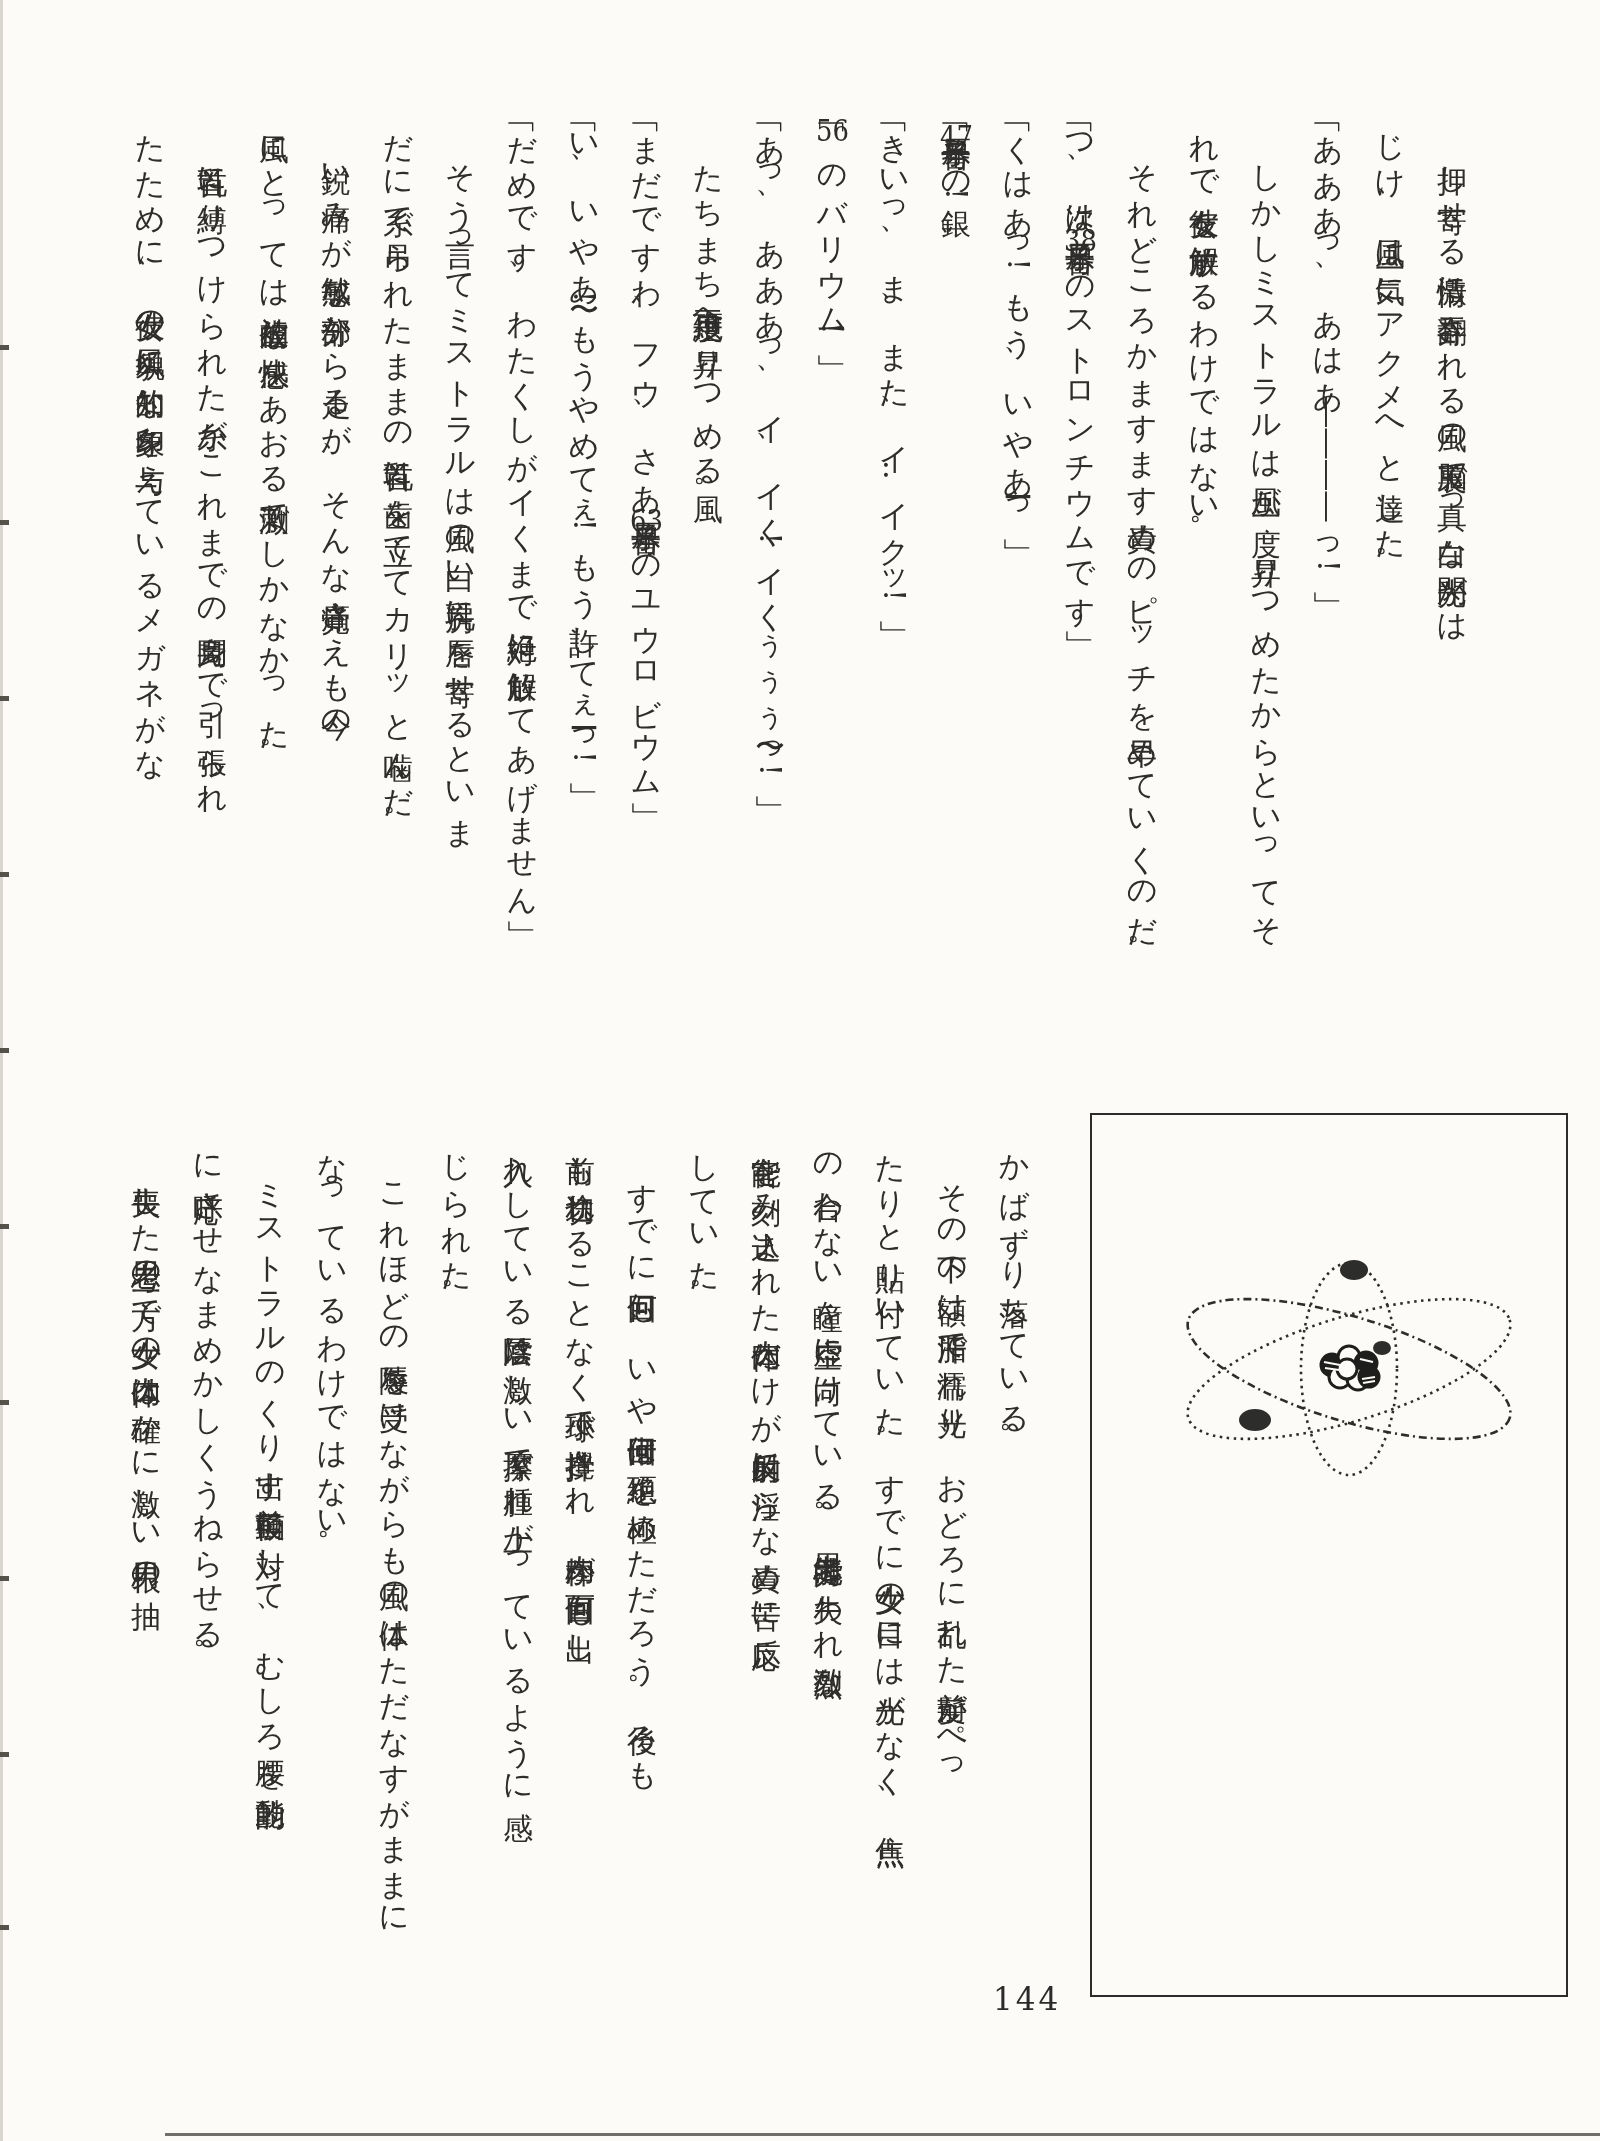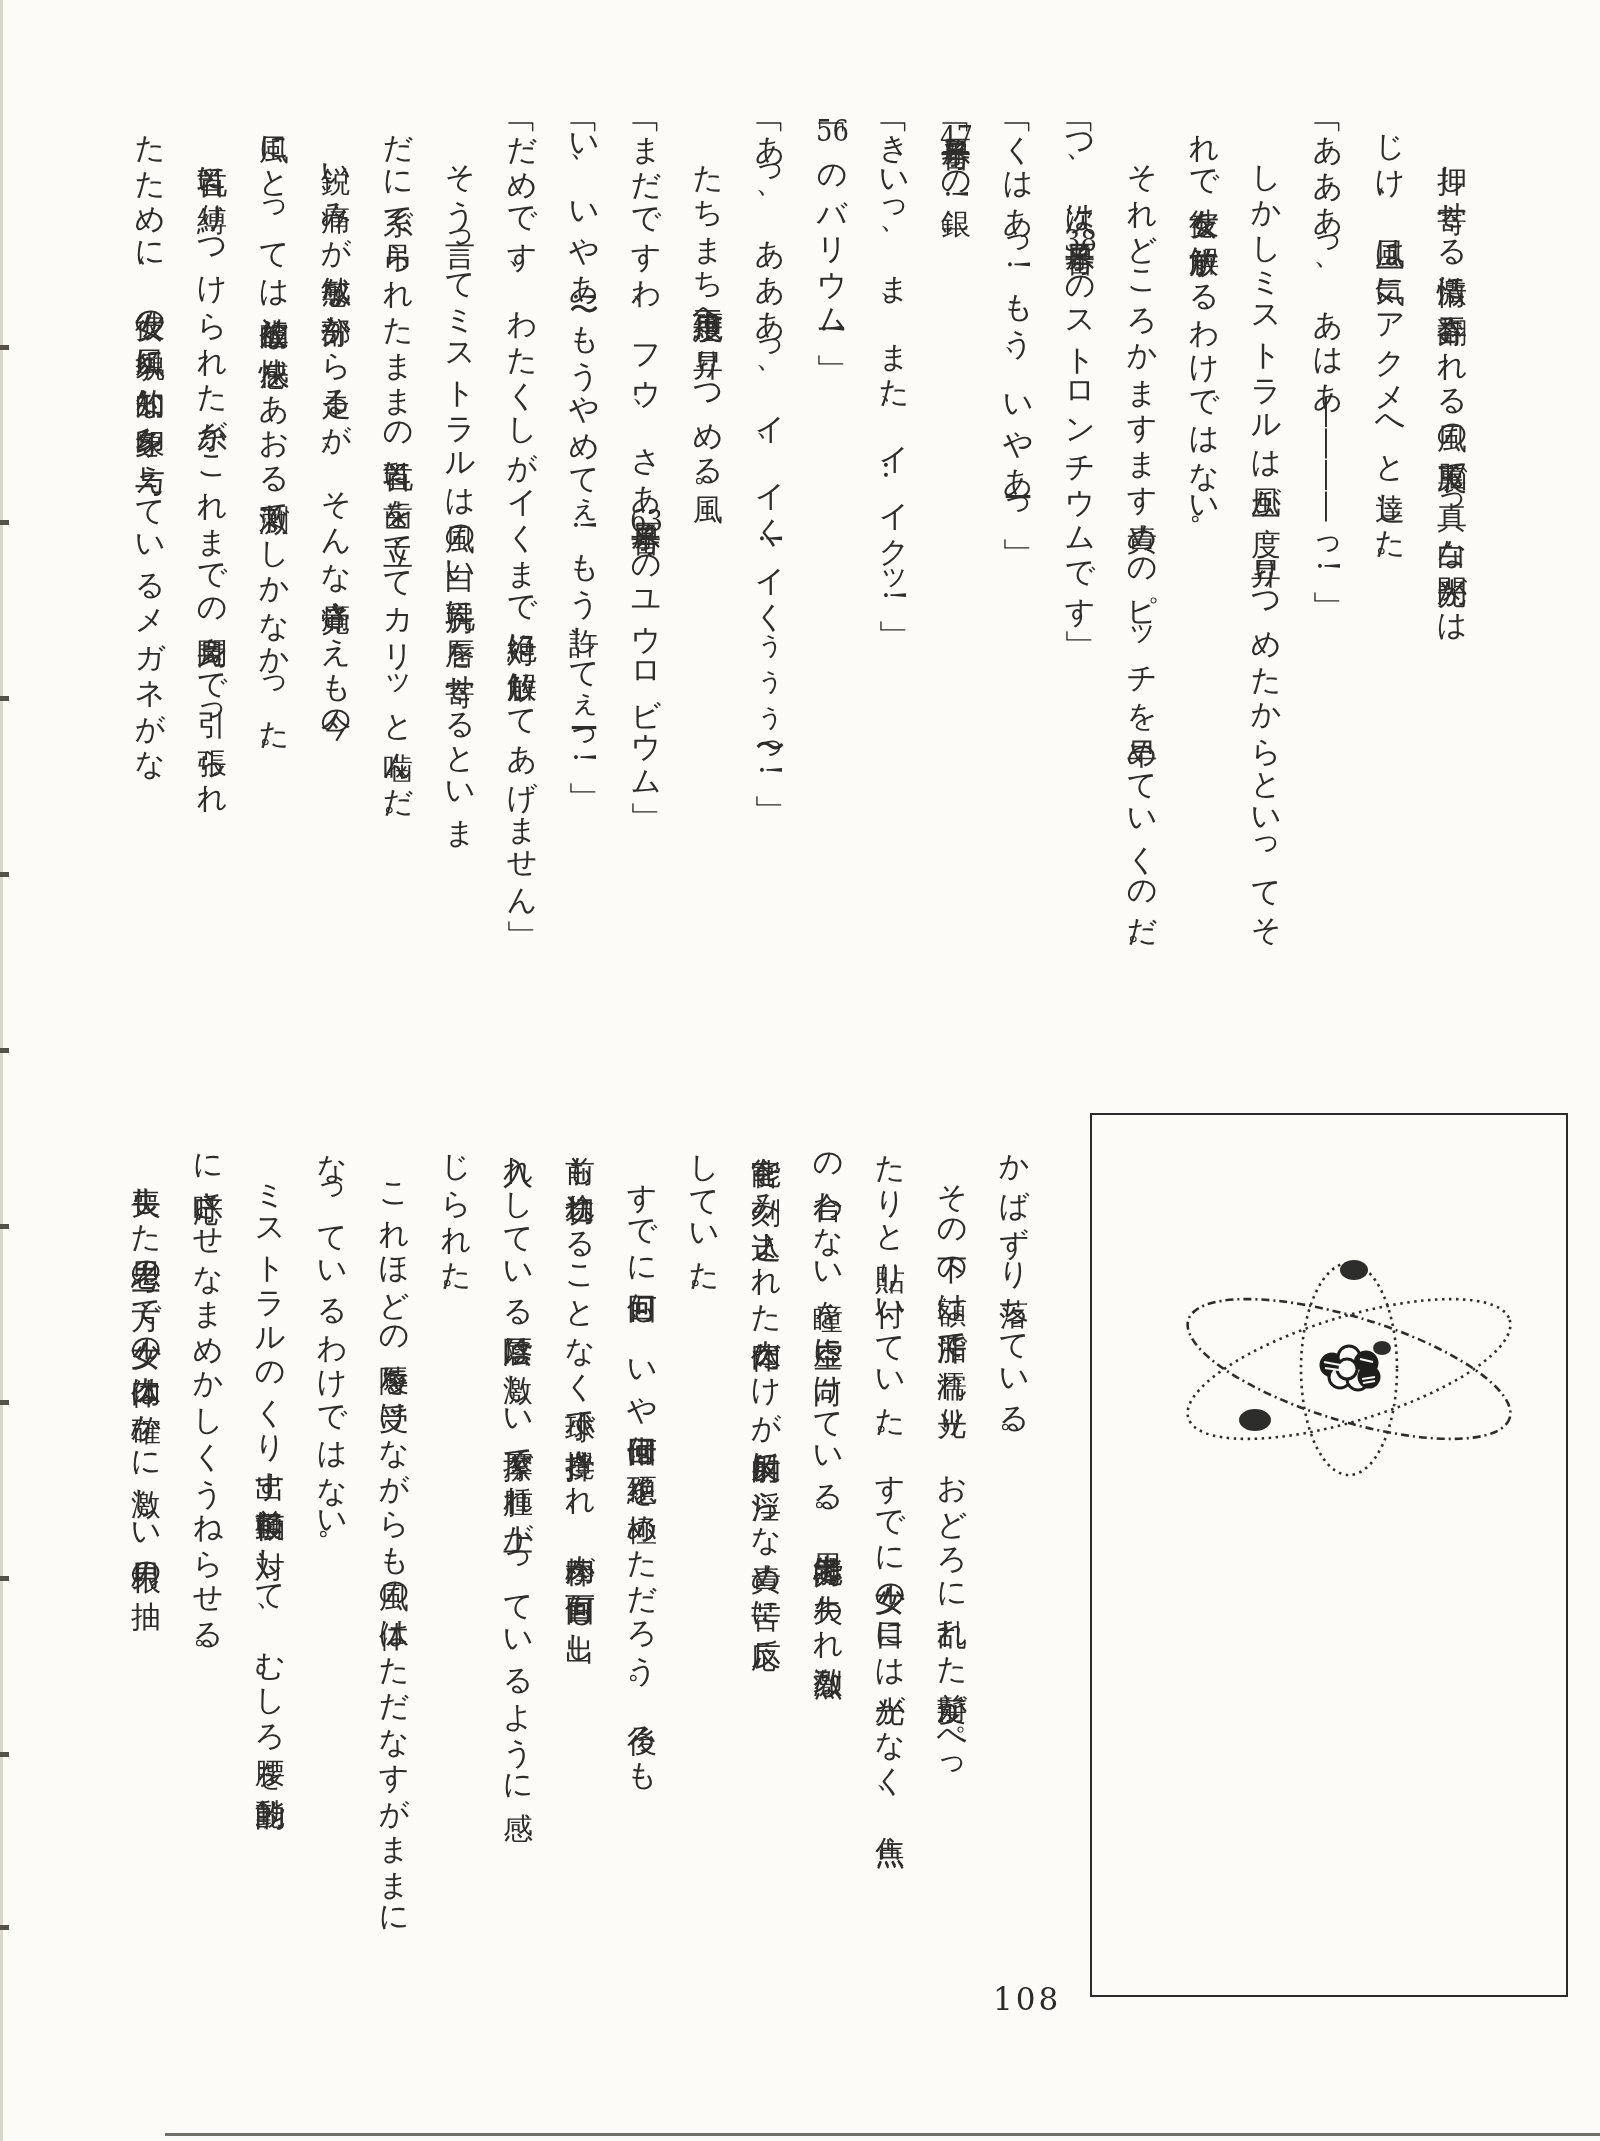--- a/index.html
+++ b/index.html
@@ -134,15 +134,15 @@
       <g stroke="#fcfbf7" stroke-width="2">
         <line x1="232" y1="247" x2="248" y2="250"></line>
         <line x1="233" y1="253" x2="247" y2="255"></line>
         <line x1="268" y1="244" x2="281" y2="247"></line>
         <line x1="270" y1="264" x2="283" y2="262"></line>
         <line x1="271" y1="268" x2="283" y2="266"></line>
       </g>
     </svg>
   </div>
 
-  <div class="page-number">108</div>
+  <div class="page-number">144</div>
 
 </div>
 
 </body></html>

